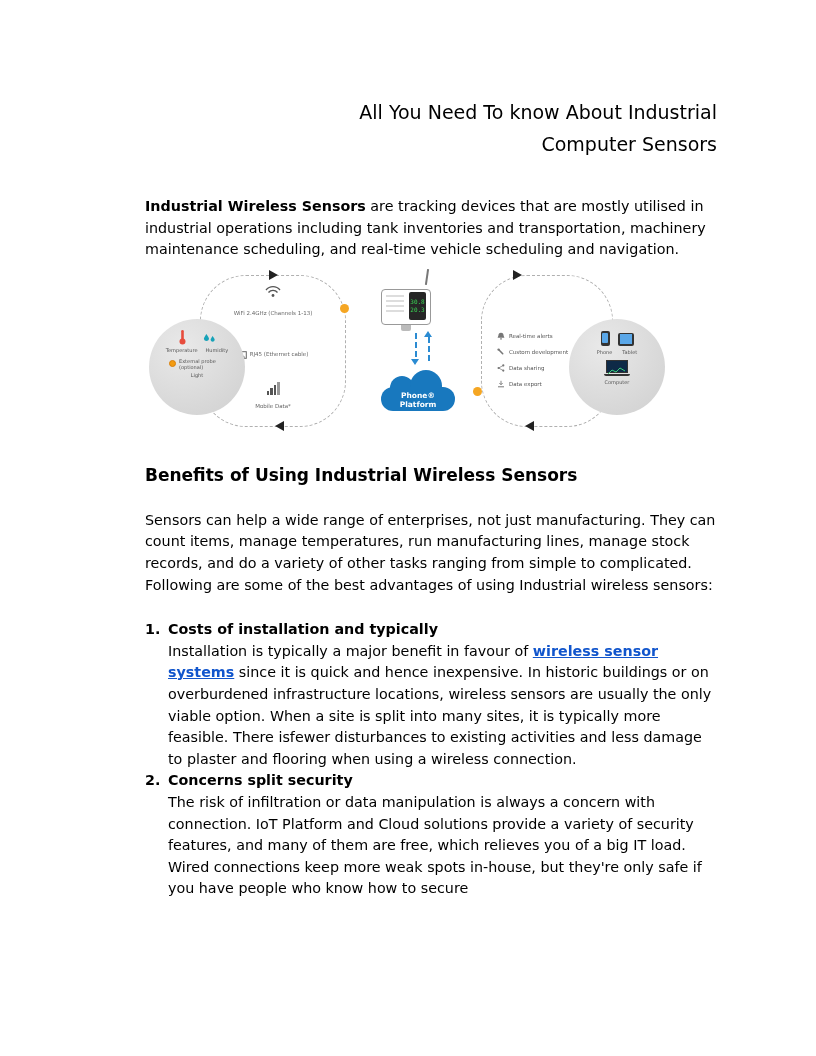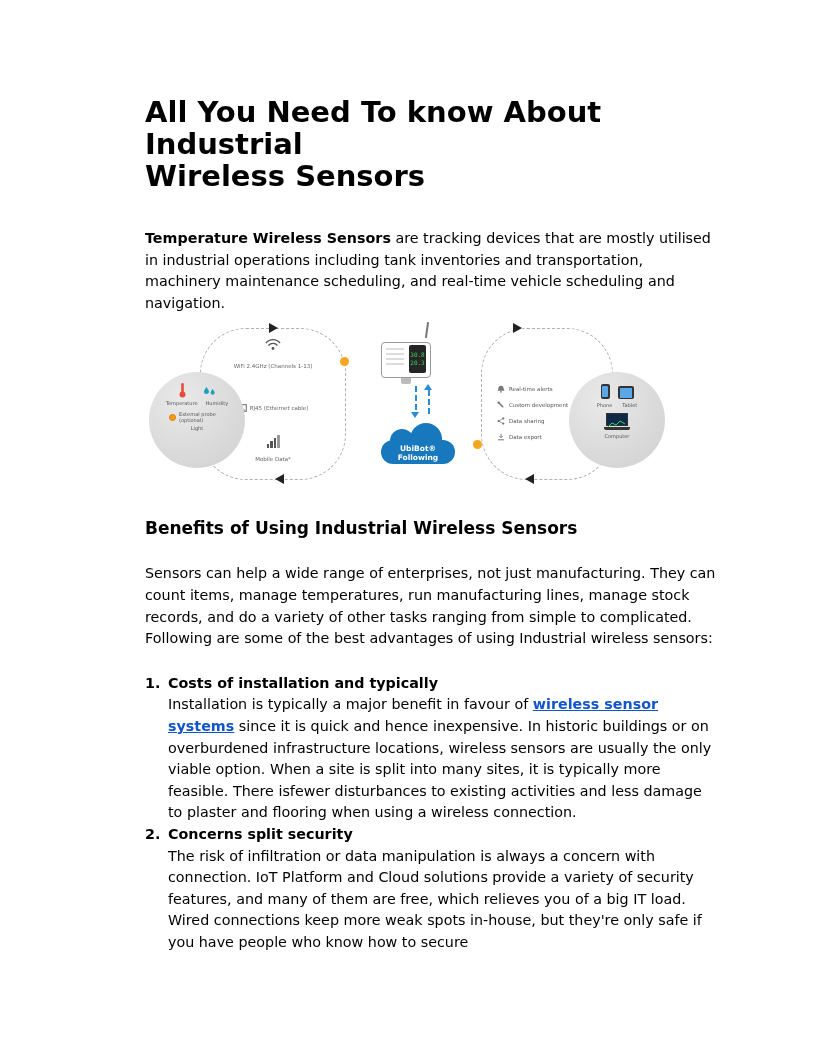--- a/index.html
+++ b/index.html
@@ -2,21 +2,21 @@
 <html><head>
 <meta charset="utf-8">
 <title>Industrial Wireless Sensors</title>
 <style>
   html,body{margin:0;padding:0;background:#fff;}
   .page{
     width:816px;height:1056px;background:#fff;box-sizing:border-box;
     padding:96px 99px 0 145px;position:relative;overflow:hidden;
     font-family:"DejaVu Sans","Liberation Sans",sans-serif;color:#000;
   }
-  .title{font-size:29px;line-height:32px;font-weight:bold;text-align:left;margin:0;}
+  .title{font-size:19px;line-height:32px;font-weight:normal;text-align:right;margin:0;}
   .para{font-size:14.3px;line-height:21.6px;margin:0;}
   .intro-para{margin-top:36px;}
   .section-heading{font-size:17px;font-weight:bold;margin:30px 0 0 0;}
   .benefits-intro{margin-top:25px;}
   .list{margin-top:23px;}
   .list-item{display:flex;font-size:14.3px;line-height:21.6px;}
   .num{font-weight:bold;width:23px;flex:none;}
   .li-head{font-weight:bold;}
   .link{color:#1155cc;font-weight:bold;text-decoration:underline;cursor:pointer;}
 
@@ -97,25 +97,25 @@
   .dot{position:absolute;width:9px;height:9px;border-radius:50%;background:#f5a623;z-index:4;}
   .dot1{left:195px;top:33px;} .dot2{left:328px;top:116px;}
 </style>
 </head>
 <body>
 
 <div class="page">
 
   <h1 class="title">
     <span style="display:block">All You Need To know About Industrial</span>
-    <span style="display:block">Wireless Sensors</span>
+    <span style="display:block">Computer Sensors</span>
   </h1>
 
   <p class="para intro-para">
-    <strong>Temperature Wireless Sensors</strong><span> are tracking devices that are mostly utilised in industrial operations including tank inventories and transportation, machinery maintenance scheduling, and real-time vehicle scheduling and navigation.</span>
+    <strong>Industrial Wireless Sensors</strong><span> are tracking devices that are mostly utilised in industrial operations including tank inventories and transportation, machinery maintenance scheduling, and real-time vehicle scheduling and navigation.</span>
   </p>
 
   <div class="diagram">
 
     <div class="d-rect rect-left">
       <div class="wifi-block">
         <svg width="18" height="14" viewBox="0 0 18 14">
           <path d="M2 6 A 9 9 0 0 1 16 6" fill="none" stroke="#555" stroke-width="1.3"></path>
           <path d="M4.5 8.5 A 5.8 5.8 0 0 1 13.5 8.5" fill="none" stroke="#555" stroke-width="1.3"></path>
           <circle cx="9" cy="11.5" r="1.4" fill="#555"></circle>
@@ -230,22 +230,22 @@
         <span>20.3</span>
       </div>
       <div class="dev-mount"></div>
     </div>
 
     <div class="cloud">
       <div class="cloud-bump b1"></div>
       <div class="cloud-bump b2"></div>
       <div class="cloud-body"></div>
       <div class="cloud-text">
-        <span>UbiBot®</span>
-        <span>Following</span>
+        <span>Phone®</span>
+        <span>Platform</span>
       </div>
     </div>
 
     <div class="vlink vl-down"></div>
     <div class="vhead vhead-down"></div>
     <div class="vlink vl-up"></div>
     <div class="vhead vhead-up"></div>
 
     <div class="arr arr-r a1"></div>
     <div class="arr arr-r a2"></div>

